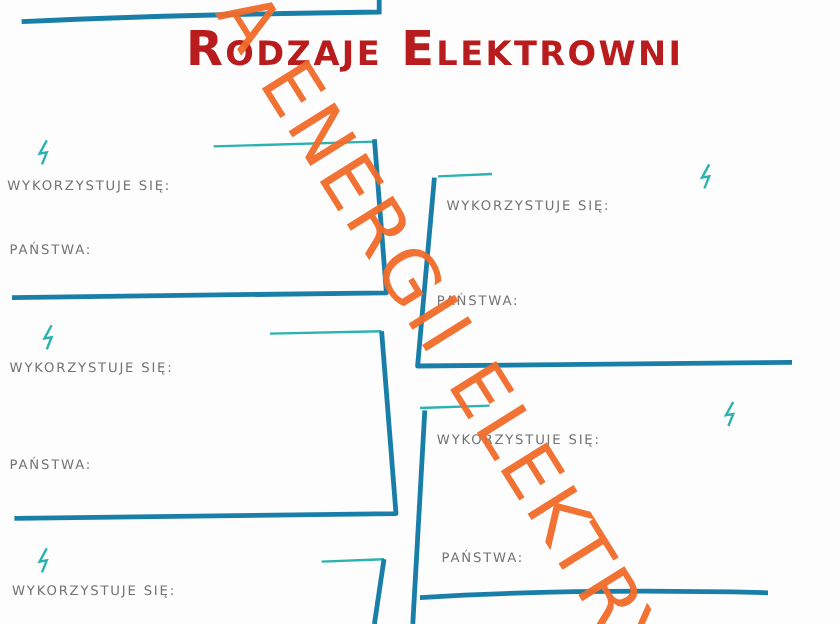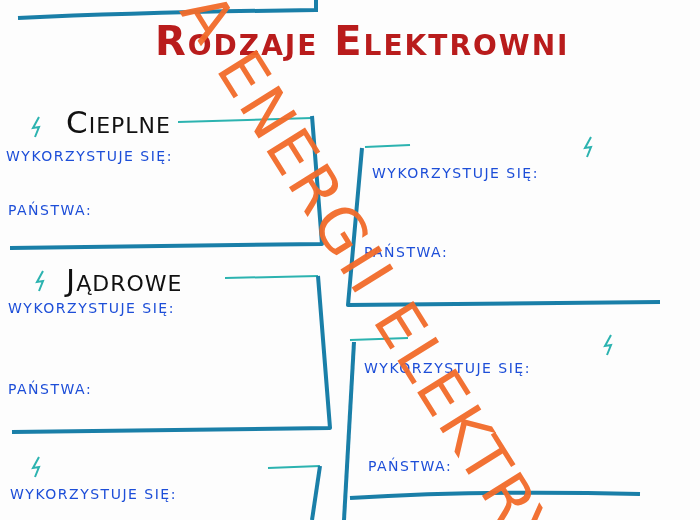--- a/index.html
+++ b/index.html
@@ -15,21 +15,21 @@
     font-size: 40px; letter-spacing: 2px; color: #b91c1c;
     font-family: "DejaVu Sans", sans-serif; font-weight: bold;
     font-variant: small-caps;
   }
   .card-title {
     position: absolute; color: #111; font-size: 31px;
     font-variant: small-caps; letter-spacing: 1px;
     font-family: "DejaVu Sans", sans-serif;
   }
   .label {
-    position: absolute; color: #1d4ed8; font-size: 14px;
+    position: absolute; color: #737373; font-size: 11px;
     letter-spacing: 1.5px; text-transform: uppercase;
     font-family: "DejaVu Sans", sans-serif;
     text-align: center;
   }
   .bolt { position: absolute; width: 14px; height: 22px; }
   .stamp {
     position: absolute; left: 148px; top: 200px;
     transform: rotate(58deg); transform-origin: left top;
     color: #f26b2a; font-size: 62px; letter-spacing: 3px;
     font-family: "DejaVu Sans", sans-serif; white-space: nowrap;
@@ -60,34 +60,32 @@
 
     <path d="M268 468 L320 466" stroke="#2cb3b0" stroke-width="2" fill="none"></path>
     <path d="M320 466 L312 520" stroke="#1a7fa8" stroke-width="4" fill="none"></path>
   </svg>
 
   <div class="title">Rodzaje Elektrowni</div>
 
   <svg class="bolt" style="left:30px;top:116px" viewBox="0 0 14 22">
       <path d="M9 1 L3 12 L9 11 L5 21" stroke="#2cb3b0" stroke-width="2" fill="none"></path>
     </svg>
-  <div class="card-title" style="left:66px;top:104px">Cieplne</div>
   <div class="label" style="left:6px;top:148px">Wykorzystuje się:</div>
   <div class="label" style="left:8px;top:202px">Państwa:</div>
 
   <svg class="bolt" style="left:582px;top:136px" viewBox="0 0 14 22">
       <path d="M9 1 L3 12 L9 11 L5 21" stroke="#2cb3b0" stroke-width="2" fill="none"></path>
     </svg>
   <div class="label" style="left:372px;top:165px">Wykorzystuje się:</div>
   <div class="label" style="left:364px;top:244px">Państwa:</div>
 
   <svg class="bolt" style="left:34px;top:270px" viewBox="0 0 14 22">
       <path d="M9 1 L3 12 L9 11 L5 21" stroke="#2cb3b0" stroke-width="2" fill="none"></path>
     </svg>
-  <div class="card-title" style="left:66px;top:262px">Jądrowe</div>
   <div class="label" style="left:8px;top:300px">Wykorzystuje się:</div>
   <div class="label" style="left:8px;top:381px">Państwa:</div>
 
   <svg class="bolt" style="left:602px;top:334px" viewBox="0 0 14 22">
       <path d="M9 1 L3 12 L9 11 L5 21" stroke="#2cb3b0" stroke-width="2" fill="none"></path>
     </svg>
   <div class="label" style="left:364px;top:360px">Wykorzystuje się:</div>
   <div class="label" style="left:368px;top:458px">Państwa:</div>
 
   <svg class="bolt" style="left:30px;top:456px" viewBox="0 0 14 22">

